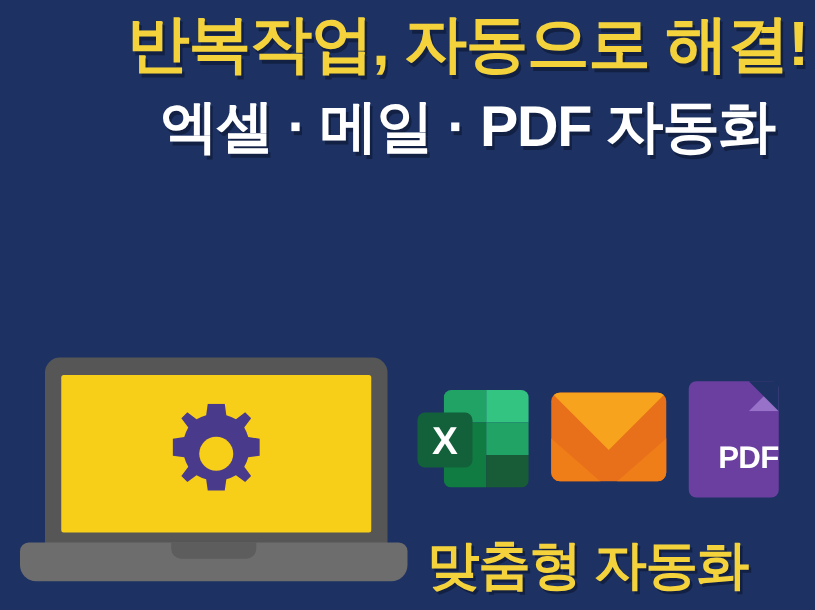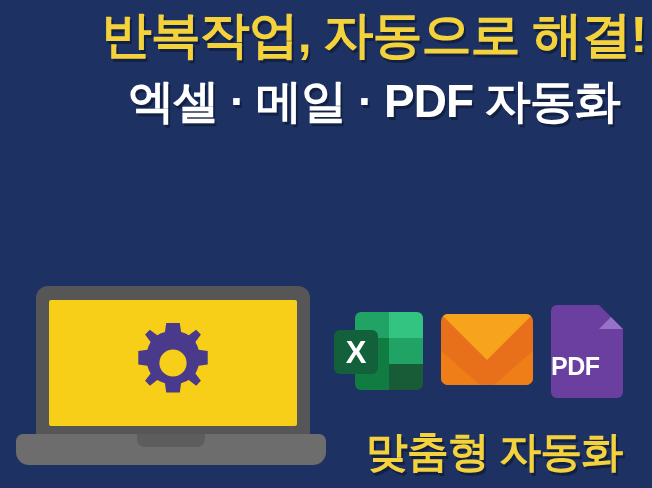--- a/index.html
+++ b/index.html
@@ -227,31 +227,31 @@
     height: 0;
     border-left: 24px solid transparent;
     border-bottom: 24px solid #9871c8;
     border-top-right-radius: 6px;
   }
   .pdf-label {
     position: absolute;
     left: 0;
     right: 0;
     bottom: 17px;
-    text-align: left;
+    text-align: right;
     color: #ffffff;
     font-size: 25px;
     font-weight: 700;
     letter-spacing: -0.5px;
   }
 
   
   .tagline {
     position: absolute;
-    left: 344px;
+    left: 320px;
     top: 424px;
     width: 300px;
     text-align: center;
     font-size: 42px;
     font-weight: 700;
     color: #f4d23c;
     letter-spacing: -1px;
     white-space: nowrap;
     text-shadow: 2px 3px 0 rgba(10,18,42,0.55);
   }

